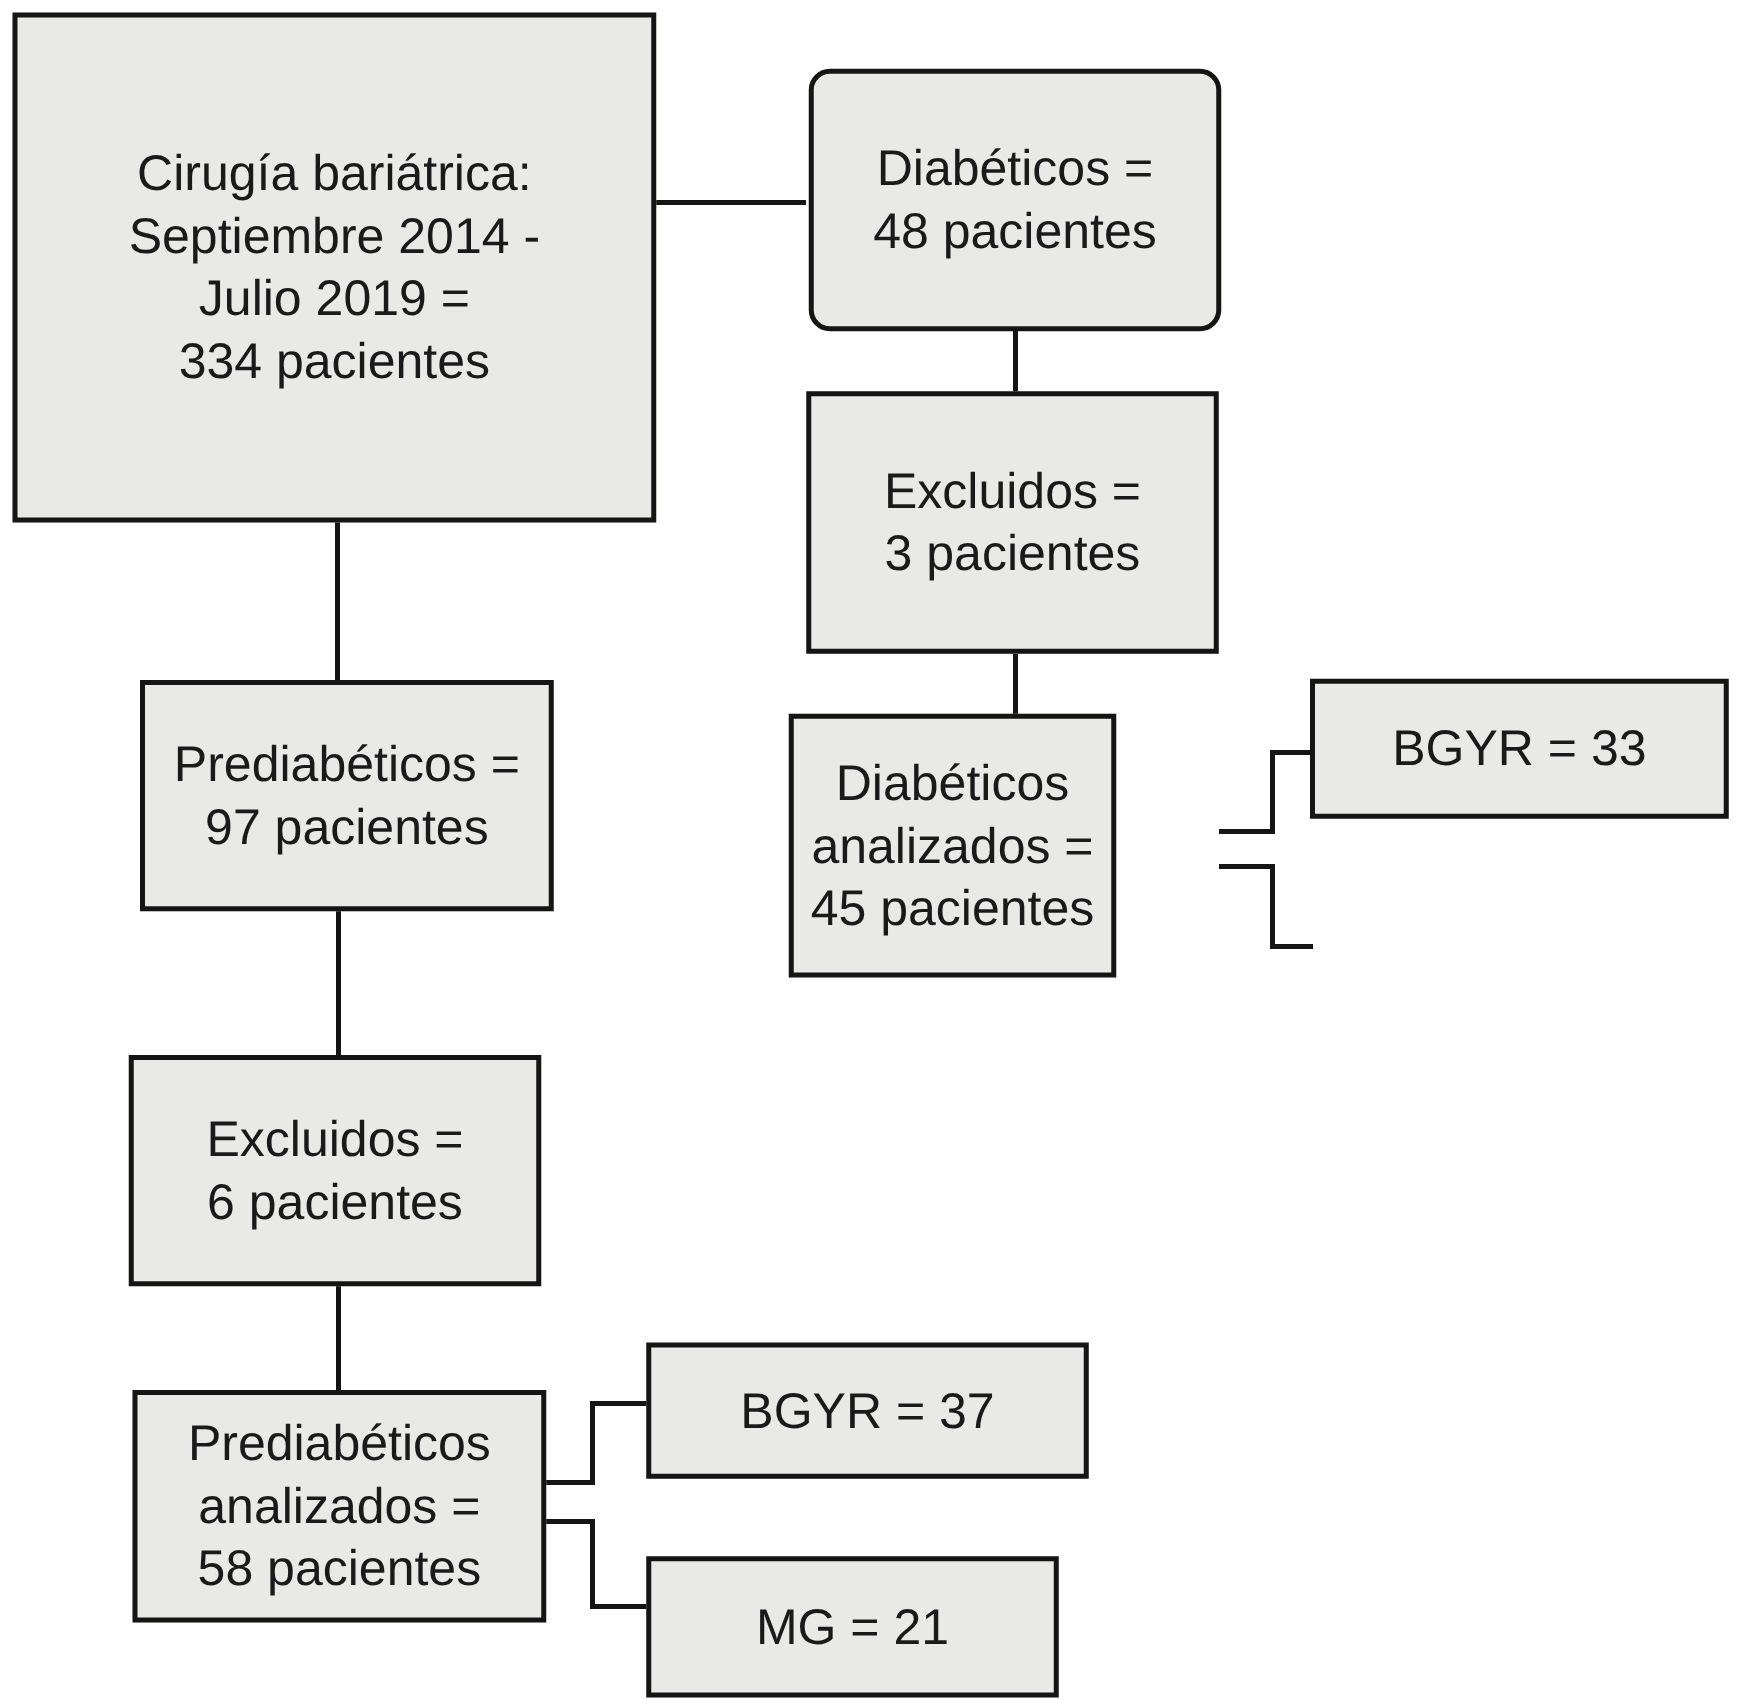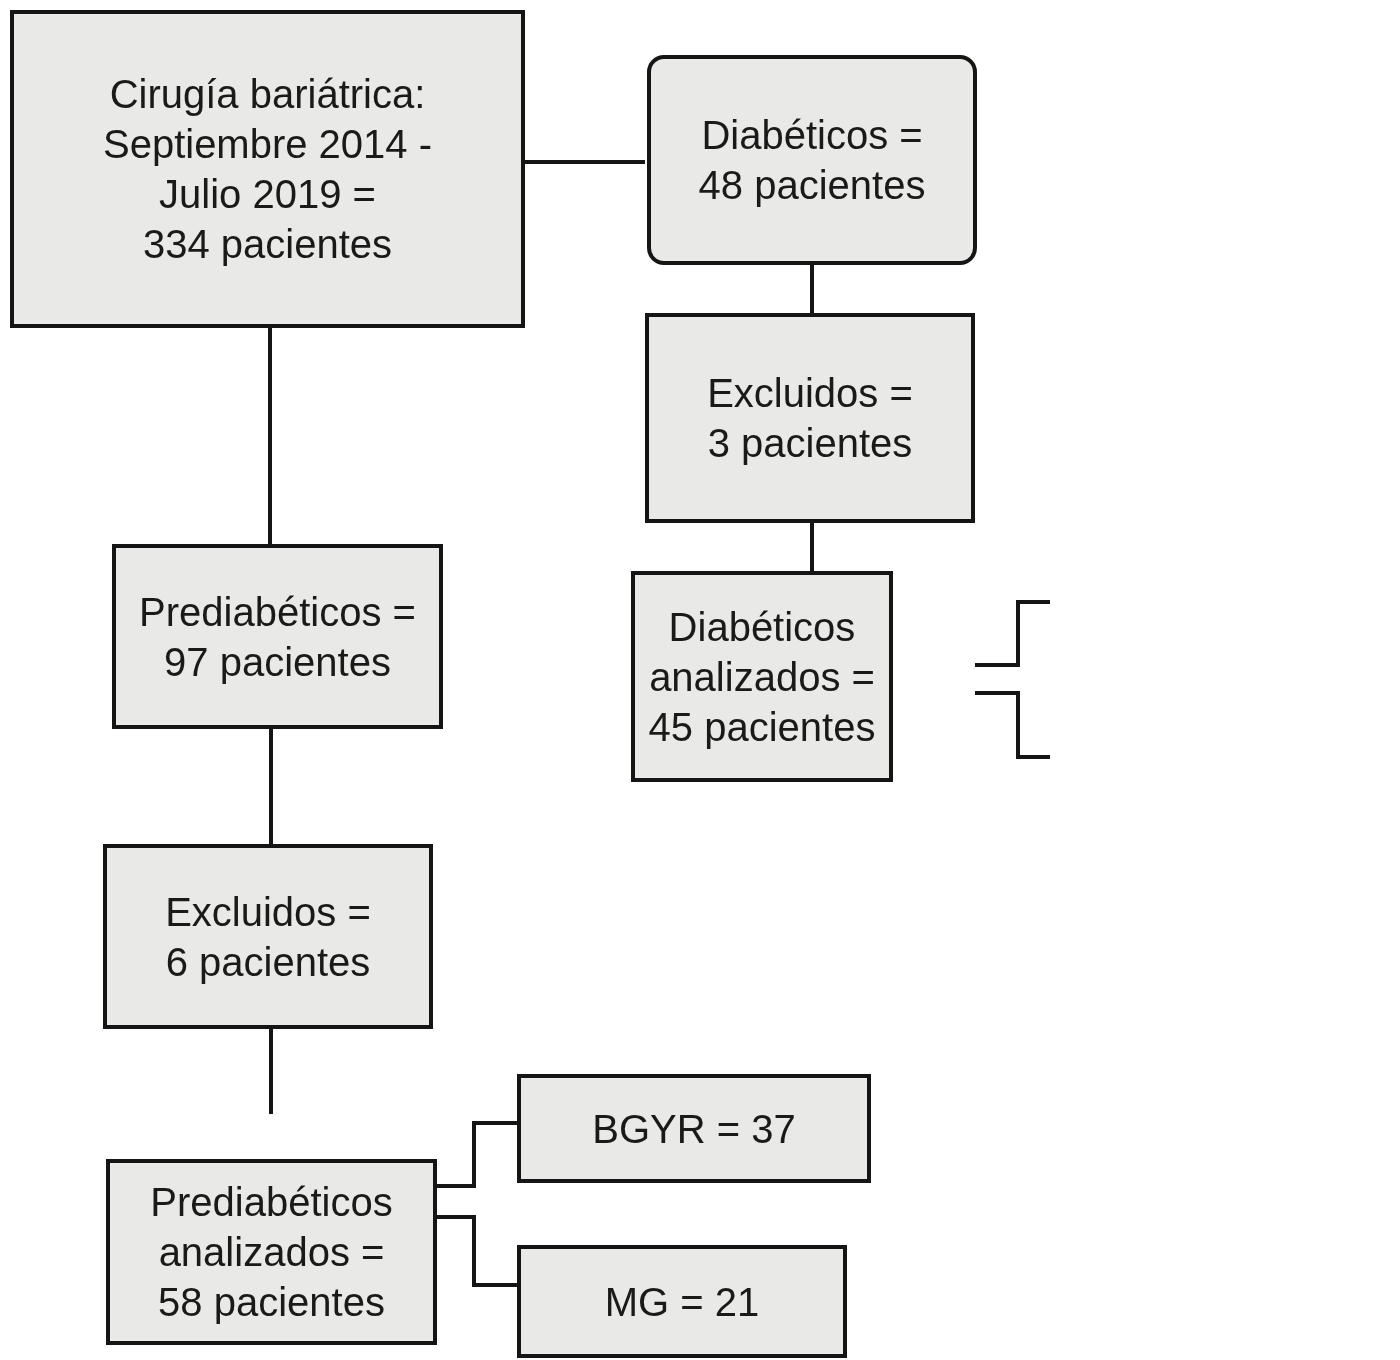--- a/index.html
+++ b/index.html
@@ -54,44 +54,45 @@
     <polyline points="812,265 812,315"></polyline>
     <polyline points="812,523 812,573"></polyline>
     <polyline points="975,665 1018,665 1018,602 1050,602"></polyline>
     <polyline points="975,693 1018,693 1018,757 1050,757"></polyline>
     <polyline points="271,729 271,846"></polyline>
     <polyline points="271,1029 271,1114"></polyline>
     <polyline points="437,1186 474,1186 474,1123 519,1123"></polyline>
     <polyline points="437,1217 474,1217 474,1285 519,1285"></polyline>
   </svg>
 
-  <div class="node" style="left:10px; top:10px; width:515px; height:318px;">Cirugía bariátrica:
+  <div class="node" style="left:10px; top:10px; width:515px; height:408px;">Cirugía bariátrica:
 Septiembre 2014 -
 Julio 2019 =
 334 pacientes</div>
 
   <div class="node" style="left:647px; top:55px; width:330px; height:210px;border-radius:17px;">Diabéticos =
 48 pacientes</div>
 
   <div class="node" style="left:645px; top:313px; width:330px; height:210px;">Excluidos =
 3 pacientes</div>
 
   <div class="node" style="left:613px; top:571px; width:262px; height:211px;margin-left:18px;">Diabéticos
 analizados =
 45 pacientes</div>
 
+  <div class="node" style="left:1048px; top:543px; width:335px; height:112px;">BGYR = 33</div>
 
 
   <div class="node" style="left:112px; top:544px; width:331px; height:185px;">Prediabéticos =
 97 pacientes</div>
 
   <div class="node" style="left:103px; top:844px; width:330px; height:185px;">Excluidos =
 6 pacientes</div>
 
-  <div class="node" style="left:106px; top:1112px; width:331px; height:186px;margin-top:47px;">Prediabéticos
+  <div class="node" style="left:106px; top:1112px; width:331px; height:186px;">Prediabéticos
 analizados =
 58 pacientes</div>
 
   <div class="node" style="left:517px; top:1074px; width:354px; height:109px;">BGYR = 37</div>
 
   <div class="node" style="left:517px; top:1229px; width:330px; height:113px;margin-top:16px;">MG = 21</div>
 
 </div>
 
 </body></html>

